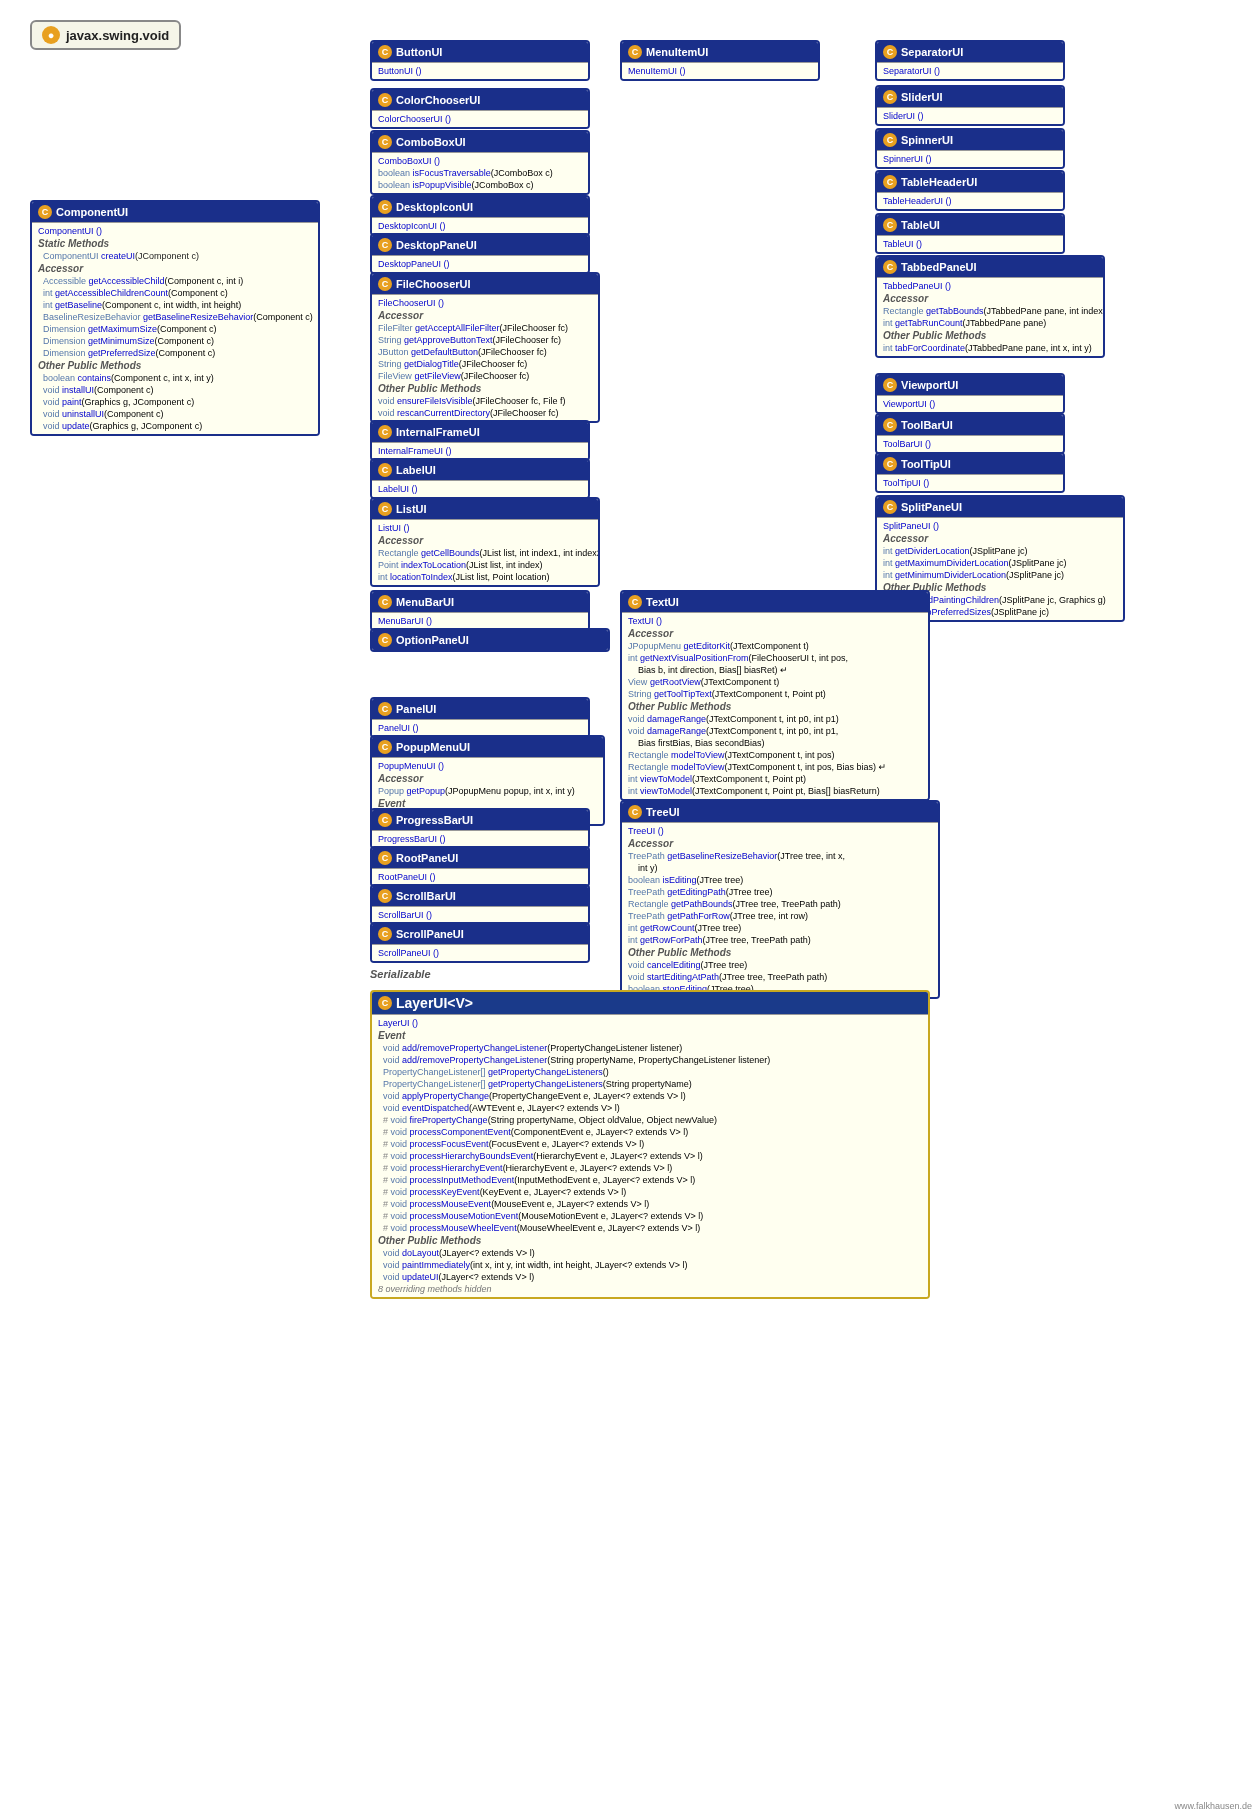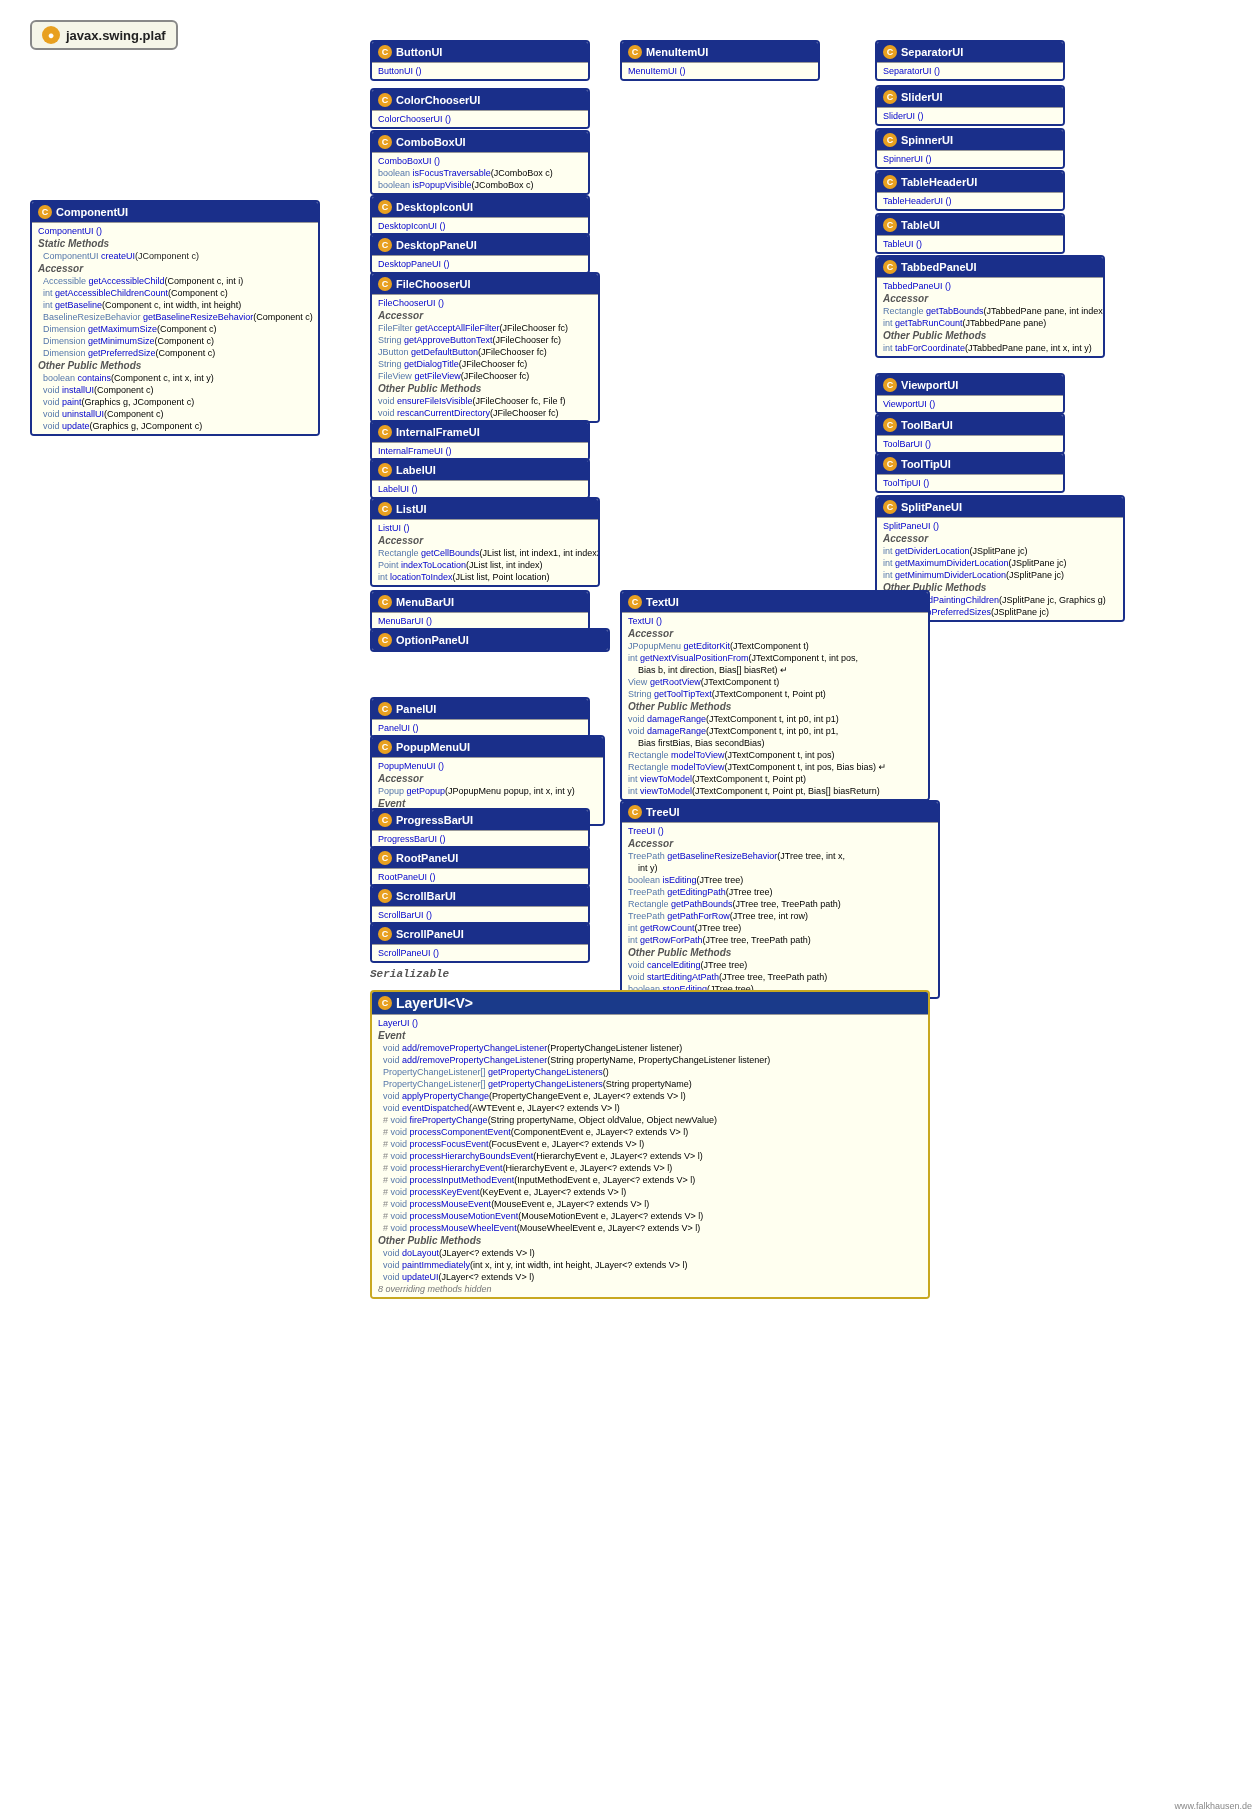--- a/index.html
+++ b/index.html
@@ -138,21 +138,20 @@
     }
     .text-dark { color: #222222; }
     .bg-yellow-light { background: #fffff0; }
 
     .serializable-label {
       position: absolute;
       font-style: italic;
       font-size: 11px;
       color: #555555;
       font-weight: bold;
-      font-family: Liberation Mono, monospace;
     }
 
     .footer-url {
       position: absolute;
       bottom: 8px;
       right: 0;
       font-size: 9px;
       color: #888888;
     }
   </style>
@@ -222,21 +221,21 @@
 
   <line x1="865" y1="130" x2="865" y2="55" stroke="#333" stroke-width="1"></line>
 
   <line x1="610" y1="60" x2="865" y2="60" stroke="#333" stroke-width="1.5"></line>
 </svg>
 
 <div class="diagram-container">
 
   <div class="package-label" style="left:30px; top:20px;">
     <div class="package-icon">●</div>
-    <span>javax.swing.plaf</span>
+    <span>javax.swing.void</span>
   </div>
 
   <div class="uml-box uml-border-blue" style="left:30px; top:200px; width:290px;">
     <div class="uml-header uml-header-blue">
       <div class="icon-circle">C</div>
       <span>ComponentUI</span>
     </div>
     <div class="uml-section bg-yellow-light" style="padding:2px 6px;">
       <div class="uml-method">
         <span class="method-name">ComponentUI ()</span>
@@ -699,21 +698,21 @@
     </div>
     <div class="uml-section bg-yellow-light">
       <div class="uml-method">
         <span class="method-name">TextUI ()</span>
       </div>
       <div class="uml-section-label">Accessor</div>
       <div class="uml-method">
         <span class="ret-type">JPopupMenu</span> <span class="method-name">getEditorKit</span><span>(JTextComponent t)</span>
       </div>
       <div class="uml-method">
-        <span class="ret-type">int</span> <span class="method-name">getNextVisualPositionFrom</span><span>(JTextComponent t, int pos,</span>
+        <span class="ret-type">int</span> <span class="method-name">getNextVisualPositionFrom</span><span>(FileChooserUI t, int pos,</span>
       </div>
       <div class="uml-method">
         &nbsp;&nbsp;&nbsp;&nbsp;<span>Bias b, int direction, Bias[] biasRet) ↵</span>
       </div>
       <div class="uml-method">
         <span class="ret-type">View</span> <span class="method-name">getRootView</span><span>(JTextComponent t)</span>
       </div>
       <div class="uml-method">
         <span class="ret-type">String</span> <span class="method-name">getToolTipText</span><span>(JTextComponent t, Point pt)</span>
       </div>

